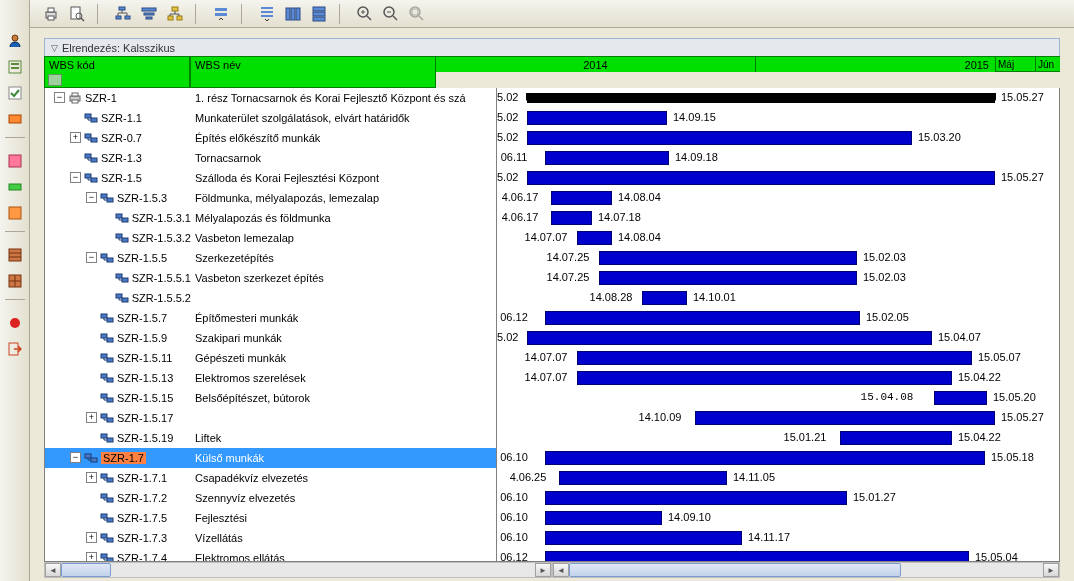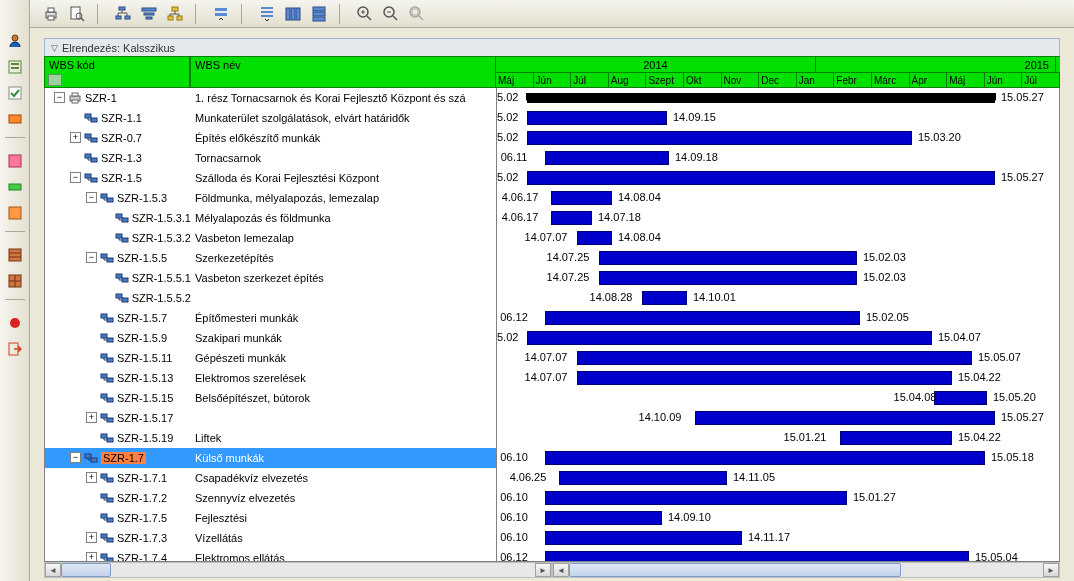--- a/index.html
+++ b/index.html
@@ -18,28 +18,28 @@
 
   
   .content{position:absolute;left:30px;top:28px;right:0;bottom:0;display:flex;flex-direction:column}
 
   
   .layout-bar{height:18px;background:#e5e8ed;border:1px solid #9fb4d1;display:flex;align-items:center;padding-left:6px;font-size:11px;color:#333;margin:10px 14px 0 14px;border-bottom:none}
   .layout-bar .disclosure{margin-right:4px;font-size:9px;color:#555}
 
   
   .header-wrap{display:flex;margin:0 14px;height:32px}
-  .header-left{width:452px;display:flex}
+  .header-left{width:392px;display:flex}
   .header-right{flex:1;position:relative;overflow:hidden}
   .hcol{background:#00e000;border:1px solid #007f00;color:#000;font-size:11px;padding:2px 4px;position:relative}
   .hcol.code{width:146px}
   .hcol.name{flex:1}
   .hcol .filter{position:absolute;bottom:1px;left:3px;width:14px;height:12px;background:#9ecf9e;border:1px solid #5a9a5a}
 
-  .timeline-header{position:absolute;inset:0;display:flex;flex-direction:column}
+  .timeline-header{position:absolute;inset:0;display:flex;flex-direction:row}
   .timeline-years{height:16px;display:flex;background:#00e000;border-top:1px solid #007f00}
   .year{border-right:1px solid #007f00;display:flex;align-items:center;justify-content:center;color:#000;font-size:11px}
   .timeline-months{height:16px;display:flex;background:#00e000;border-top:1px solid #007f00;border-bottom:1px solid #007f00}
   .month{width:40px;border-right:1px solid #007f00;display:flex;align-items:center;padding-left:2px;color:#000;font-size:10px;overflow:hidden}
 
   
   .panes{flex:1;display:flex;margin:0 14px 0 14px;border:1px solid #808080;border-top:none;min-height:0}
   .pane-left{width:452px;overflow:hidden;background:#fff;position:relative;border-right:1px solid #808080}
   .pane-right{flex:1;overflow:hidden;background:#fff;position:relative}
 
@@ -754,21 +754,21 @@
             <div class="lbl left" style="left: 22px; width: 54px;">14.07.07</div>
             <div class="lbl right" style="left: 481px; text-align: center;">15.05.07</div>
           </div>
           <div class="grow">
             <div class="bar" style="left: 80px; width: 375px;"></div>
             <div class="lbl left" style="left: 22px; width: 54px;">14.07.07</div>
             <div class="lbl right" style="left: 461px;">15.04.22</div>
           </div>
           <div class="grow">
             <div class="bar" style="left: 437px; width: 53px;"></div>
-            <div class="lbl left" style="left: 388px; width: 60px;">15.04.08</div>
+            <div class="lbl left" style="left: 360px; width: 60px; font-family: Liberation Mono, monospace;">15.04.08</div>
             <div class="lbl right" style="left: 496px;">15.05.20</div>
           </div>
           <div class="grow">
             <div class="bar" style="left: 198px; width: 300px;"></div>
             <div class="lbl left" style="left: 133px; width: 60px;">14.10.09</div>
             <div class="lbl right" style="left: 504px;">15.05.27</div>
           </div>
           <div class="grow">
             <div class="bar" style="left: 343px; width: 112px;"></div>
             <div class="lbl left" style="left: 278px; width: 60px;">15.01.21</div>

